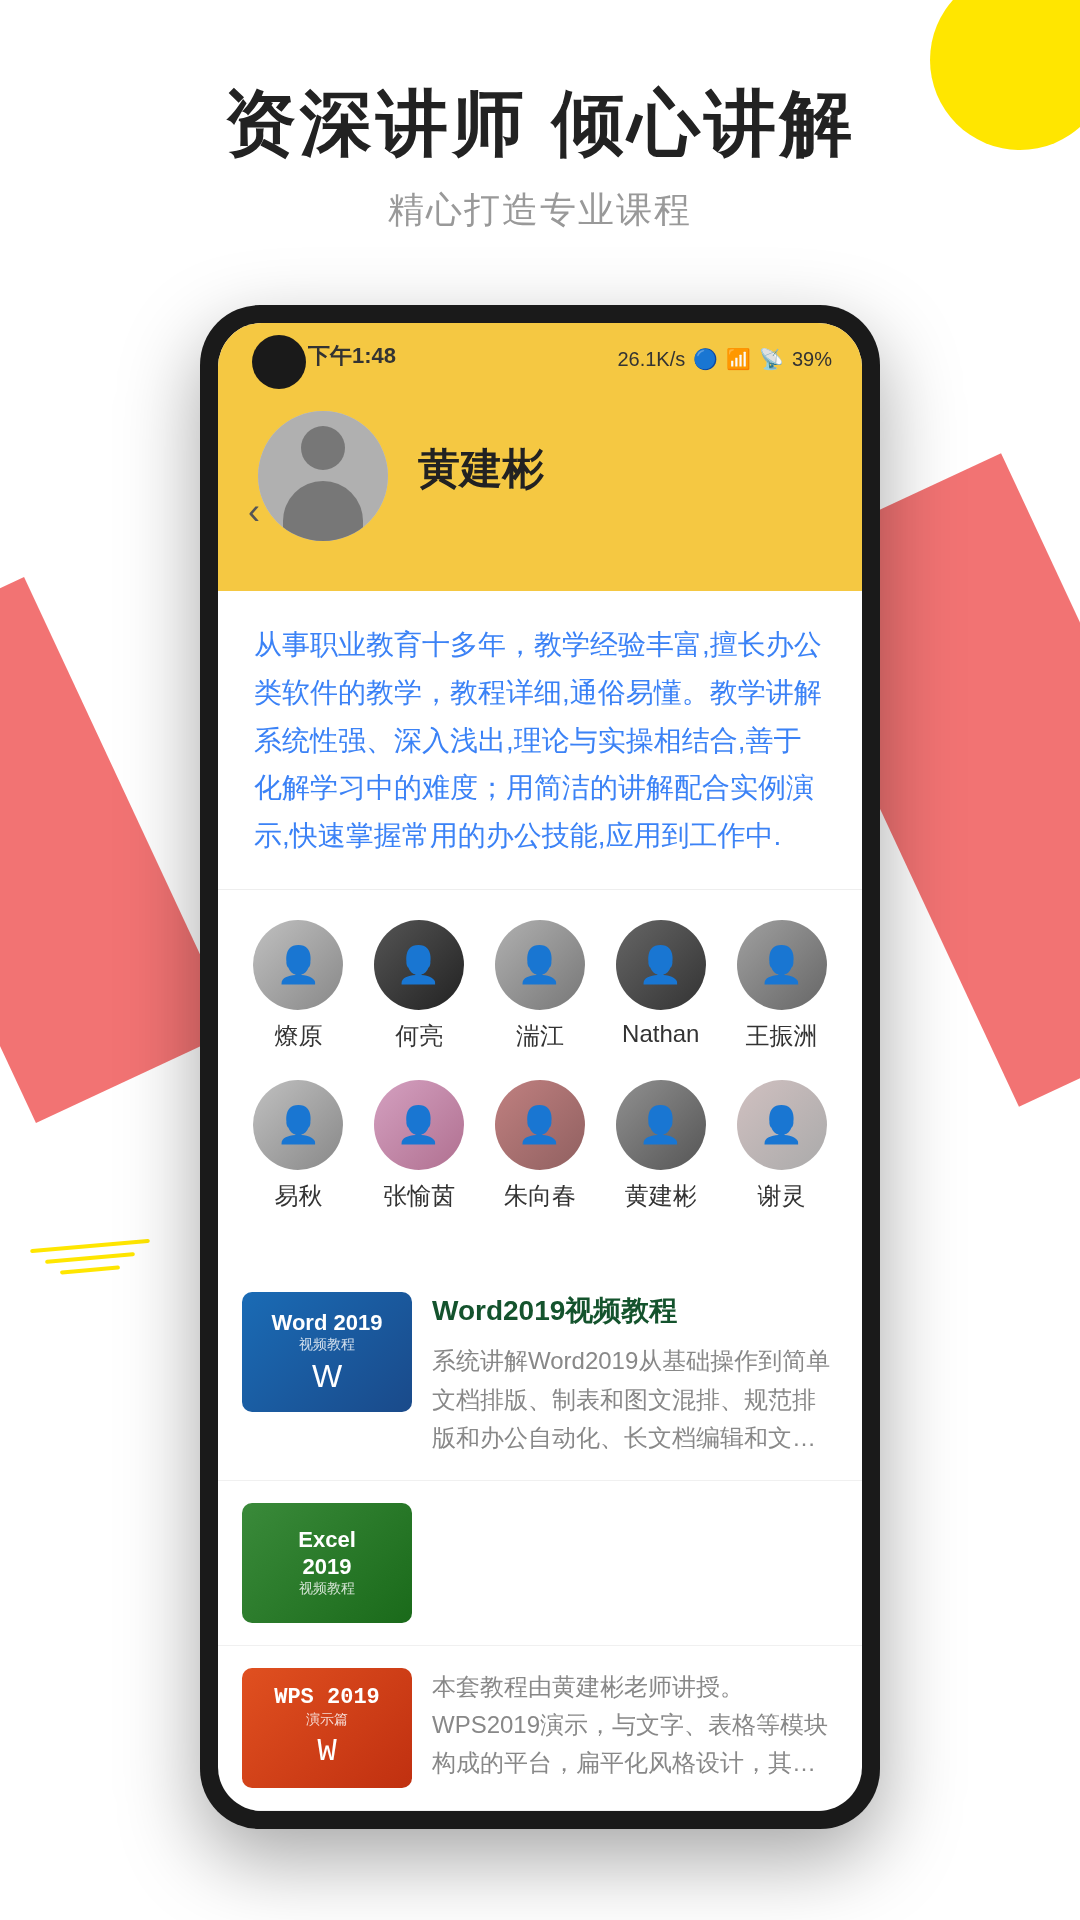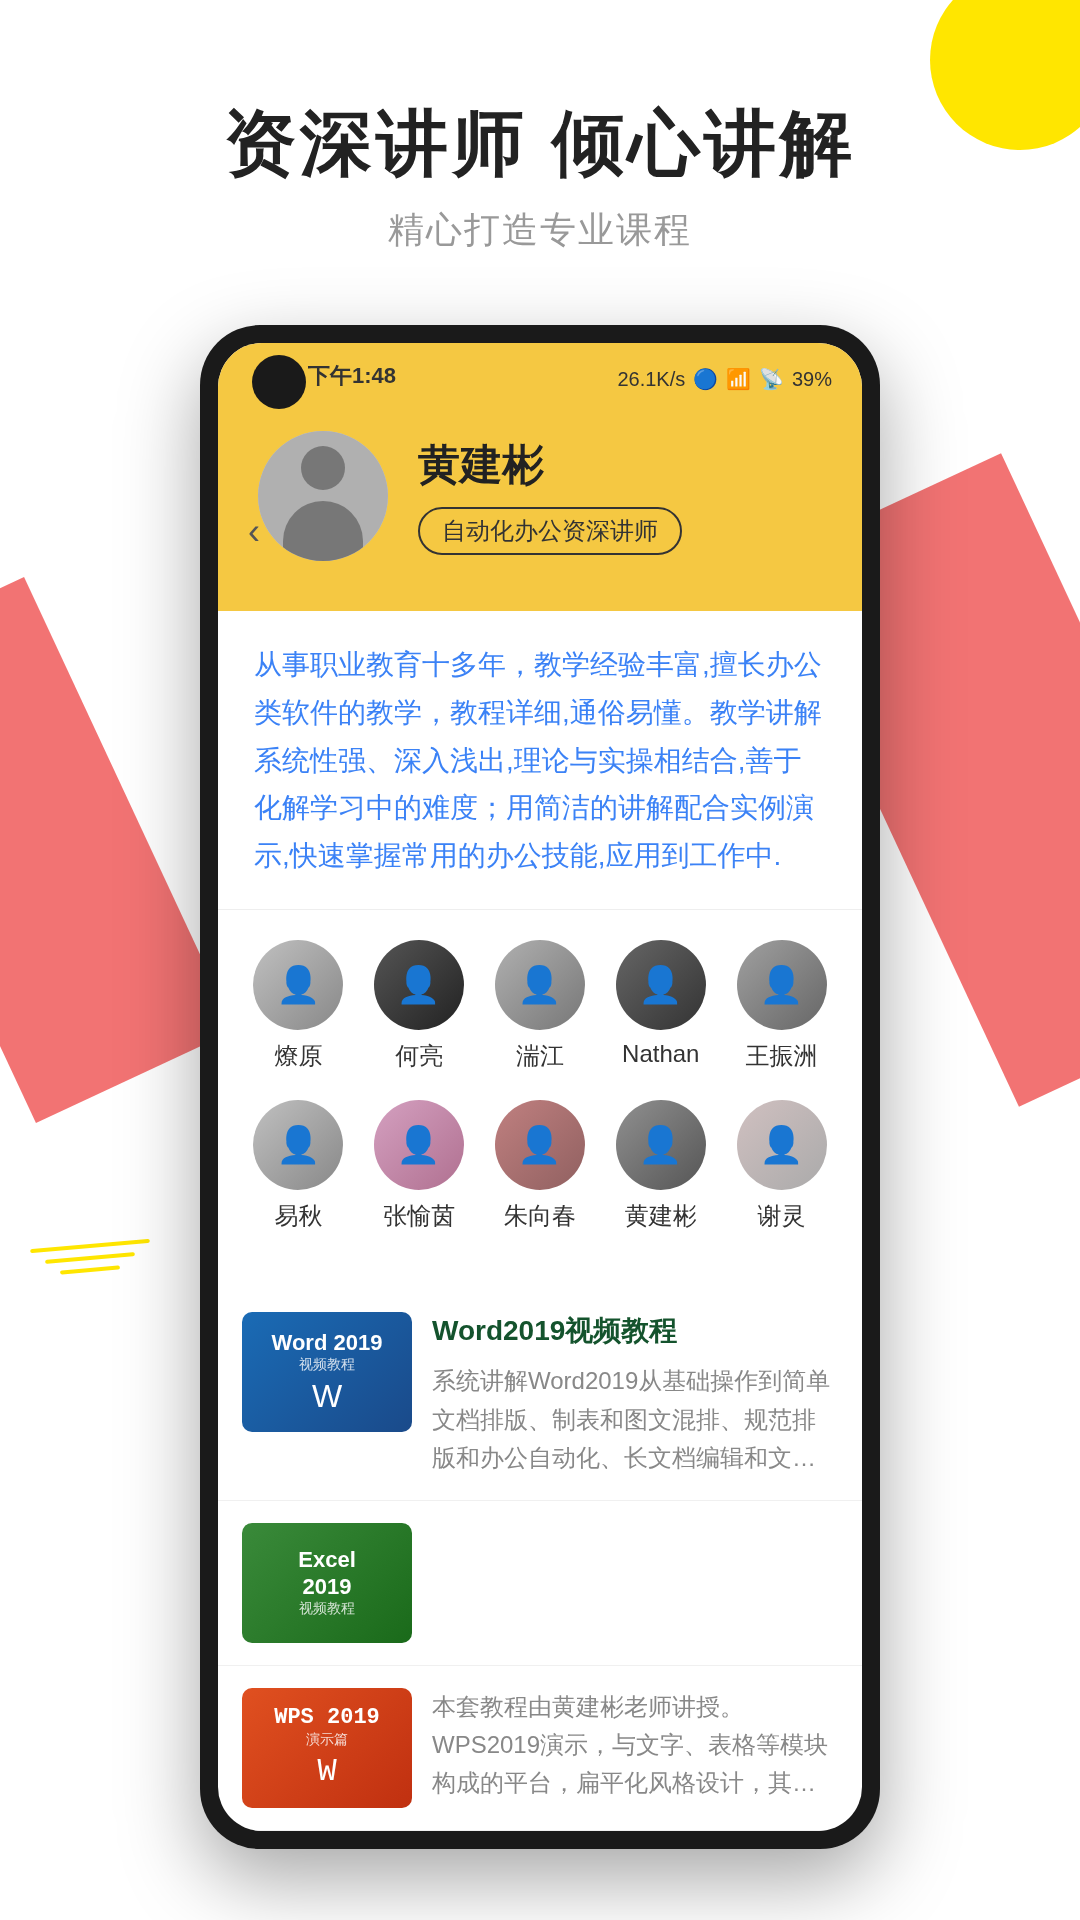--- a/index.html
+++ b/index.html
@@ -46,21 +46,21 @@
       background: #F05A5A;
       transform: rotate(-25deg);
       z-index: 1;
       opacity: 0.85;
     }
 
     .hero-section {
       position: relative;
       z-index: 2;
       text-align: center;
-      padding-top: 100px;
+      padding-top: 80px;
       padding-bottom: 40px;
     }
     .hero-title {
       font-size: 72px;
       font-weight: 900;
       color: #222222;
       letter-spacing: 4px;
       line-height: 1.2;
     }
     .hero-subtitle {
@@ -382,21 +382,20 @@
         </div>
       </div>
 
       <div class="instructor-header" style="position:relative;">
         <div class="back-btn">‹</div>
         <div class="instructor-avatar">
           <div class="avatar-silhouette"></div>
         </div>
         <div class="instructor-info">
           <div class="instructor-name">黄建彬</div>
-          <div class="instructor-tag">自动化办公资深讲师</div>
         </div>
       </div>
 
       <div class="instructor-desc">从事职业教育十多年，教学经验丰富,擅长办公类软件的教学，教程详细,通俗易懂。教学讲解系统性强、深入浅出,理论与实操相结合,善于化解学习中的难度；用简洁的讲解配合实例演示,快速掌握常用的办公技能,应用到工作中.</div>
 
       <div class="instructors-grid-section">
         <div class="instructors-row">
           <div class="instructor-item">
             <div class="instructor-circle">
               <div class="circle-face face-1">👤</div>

